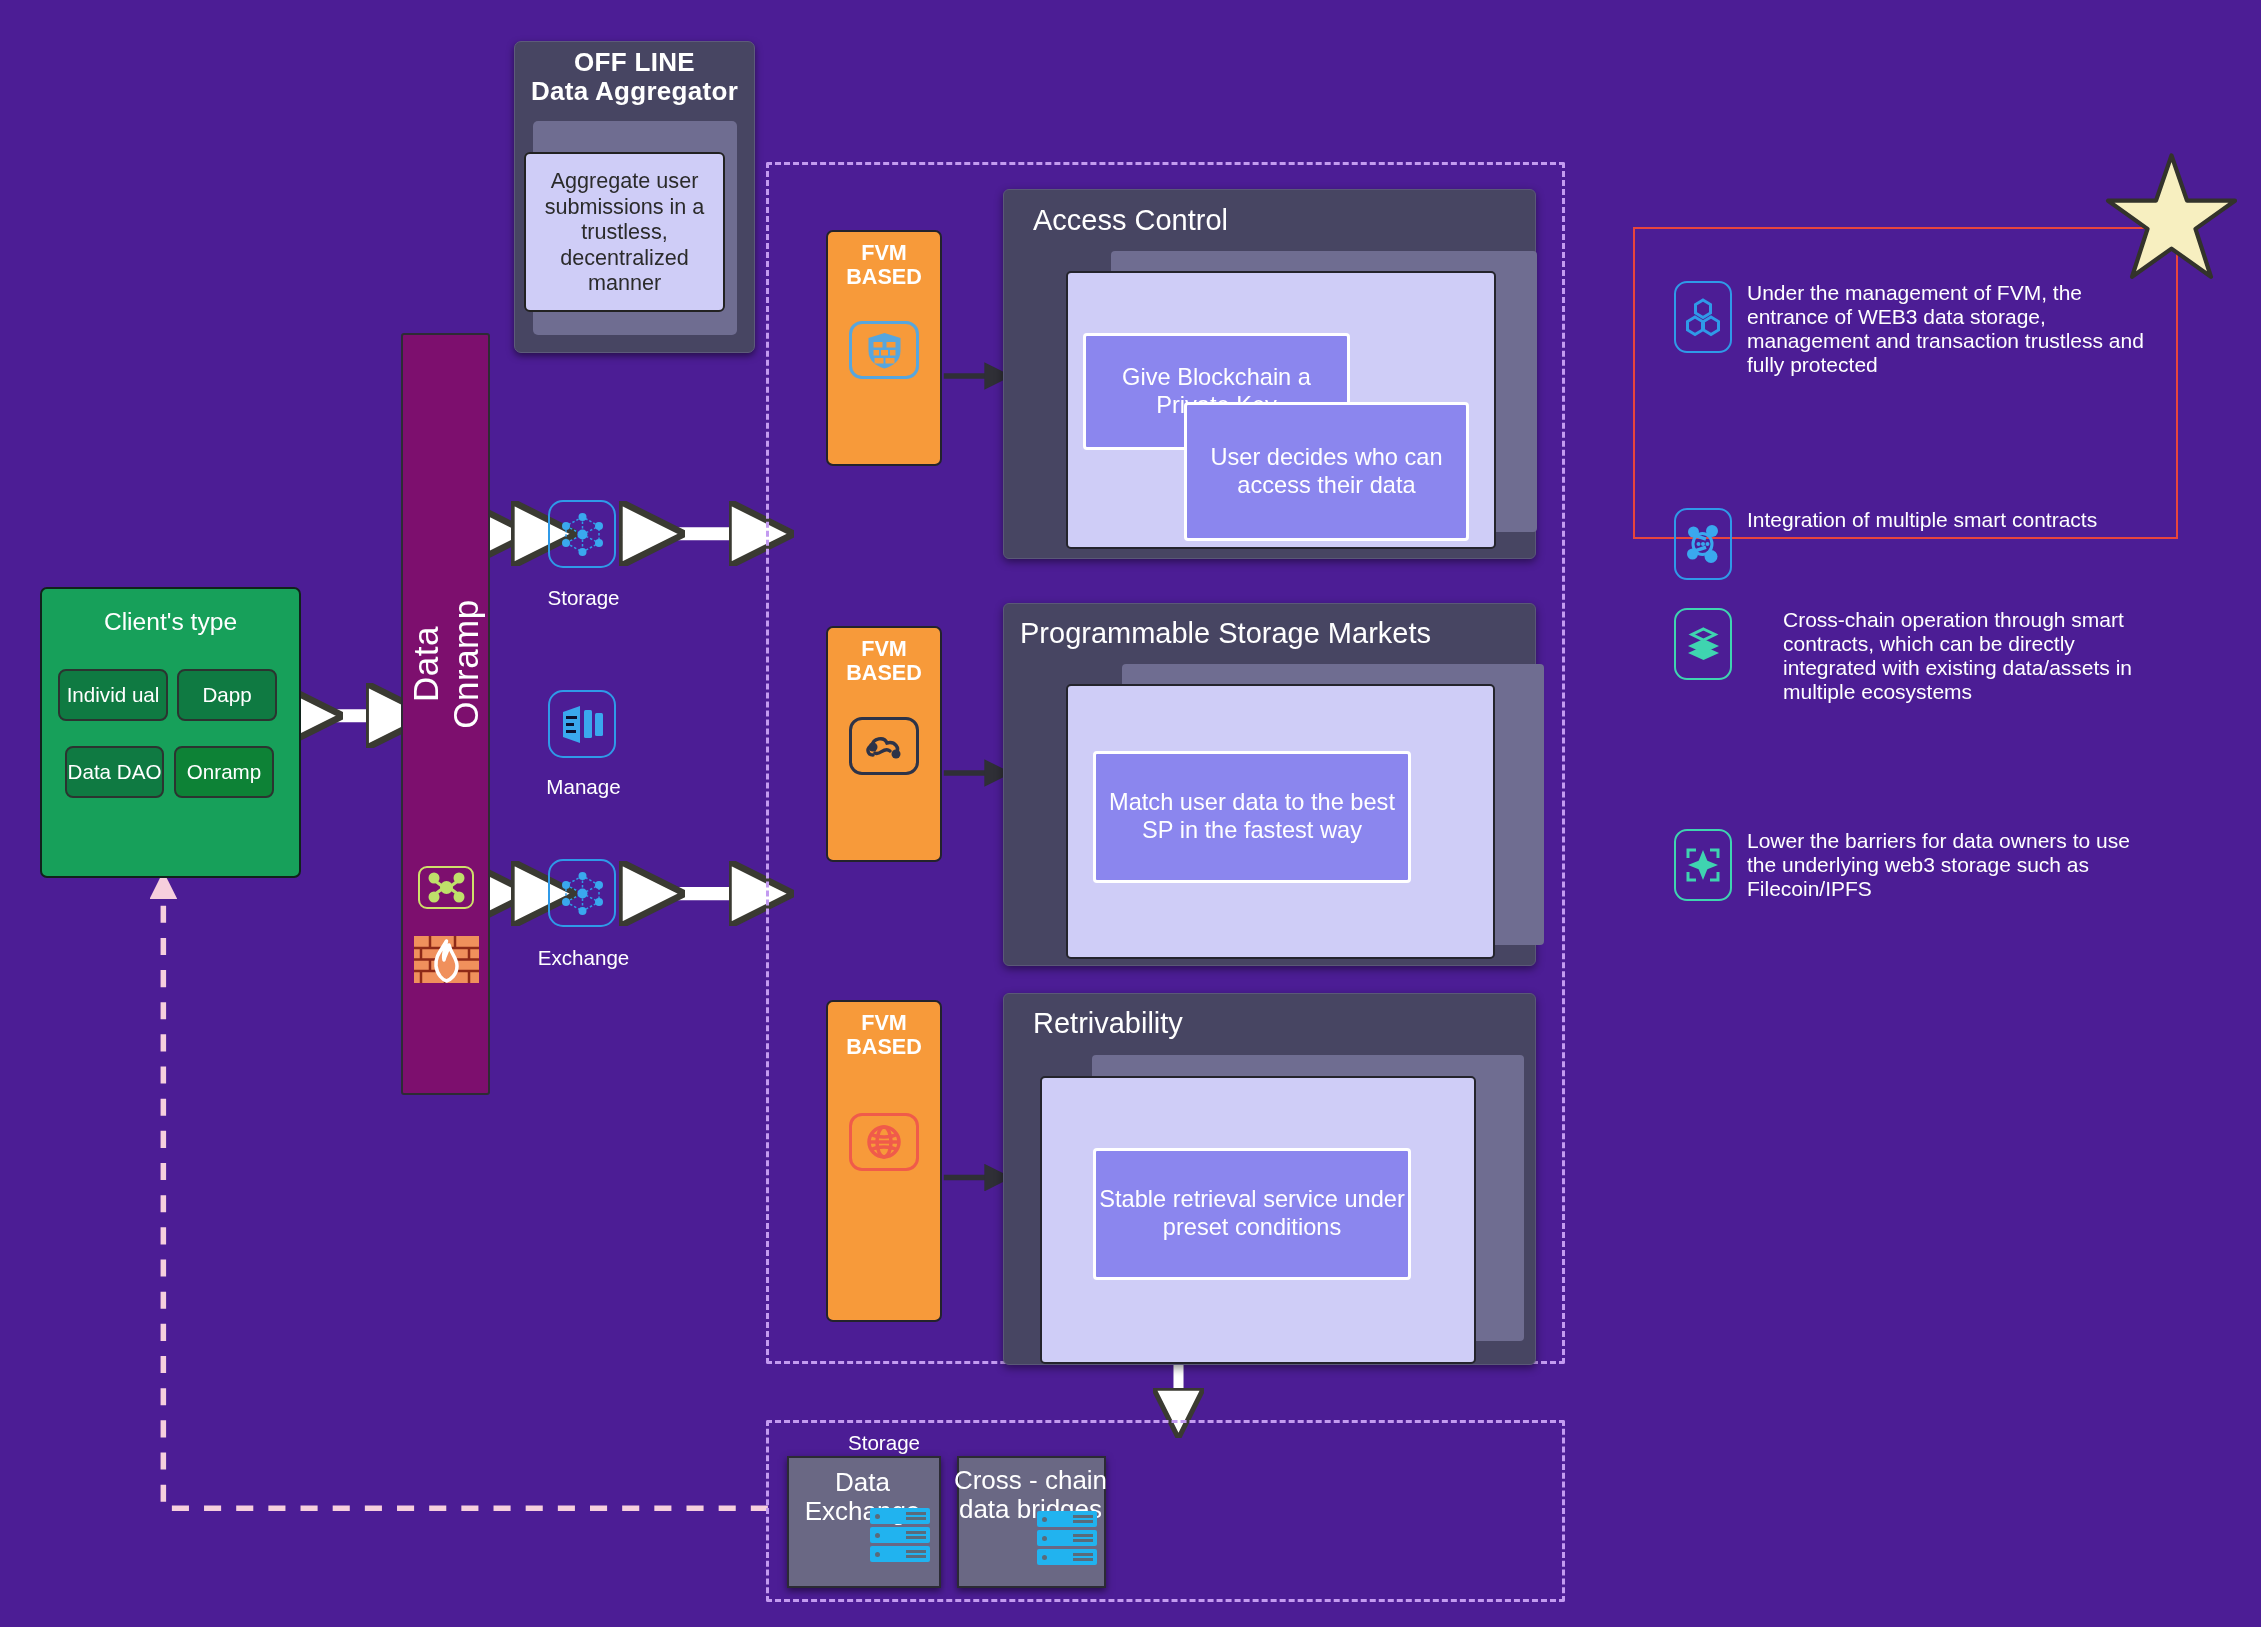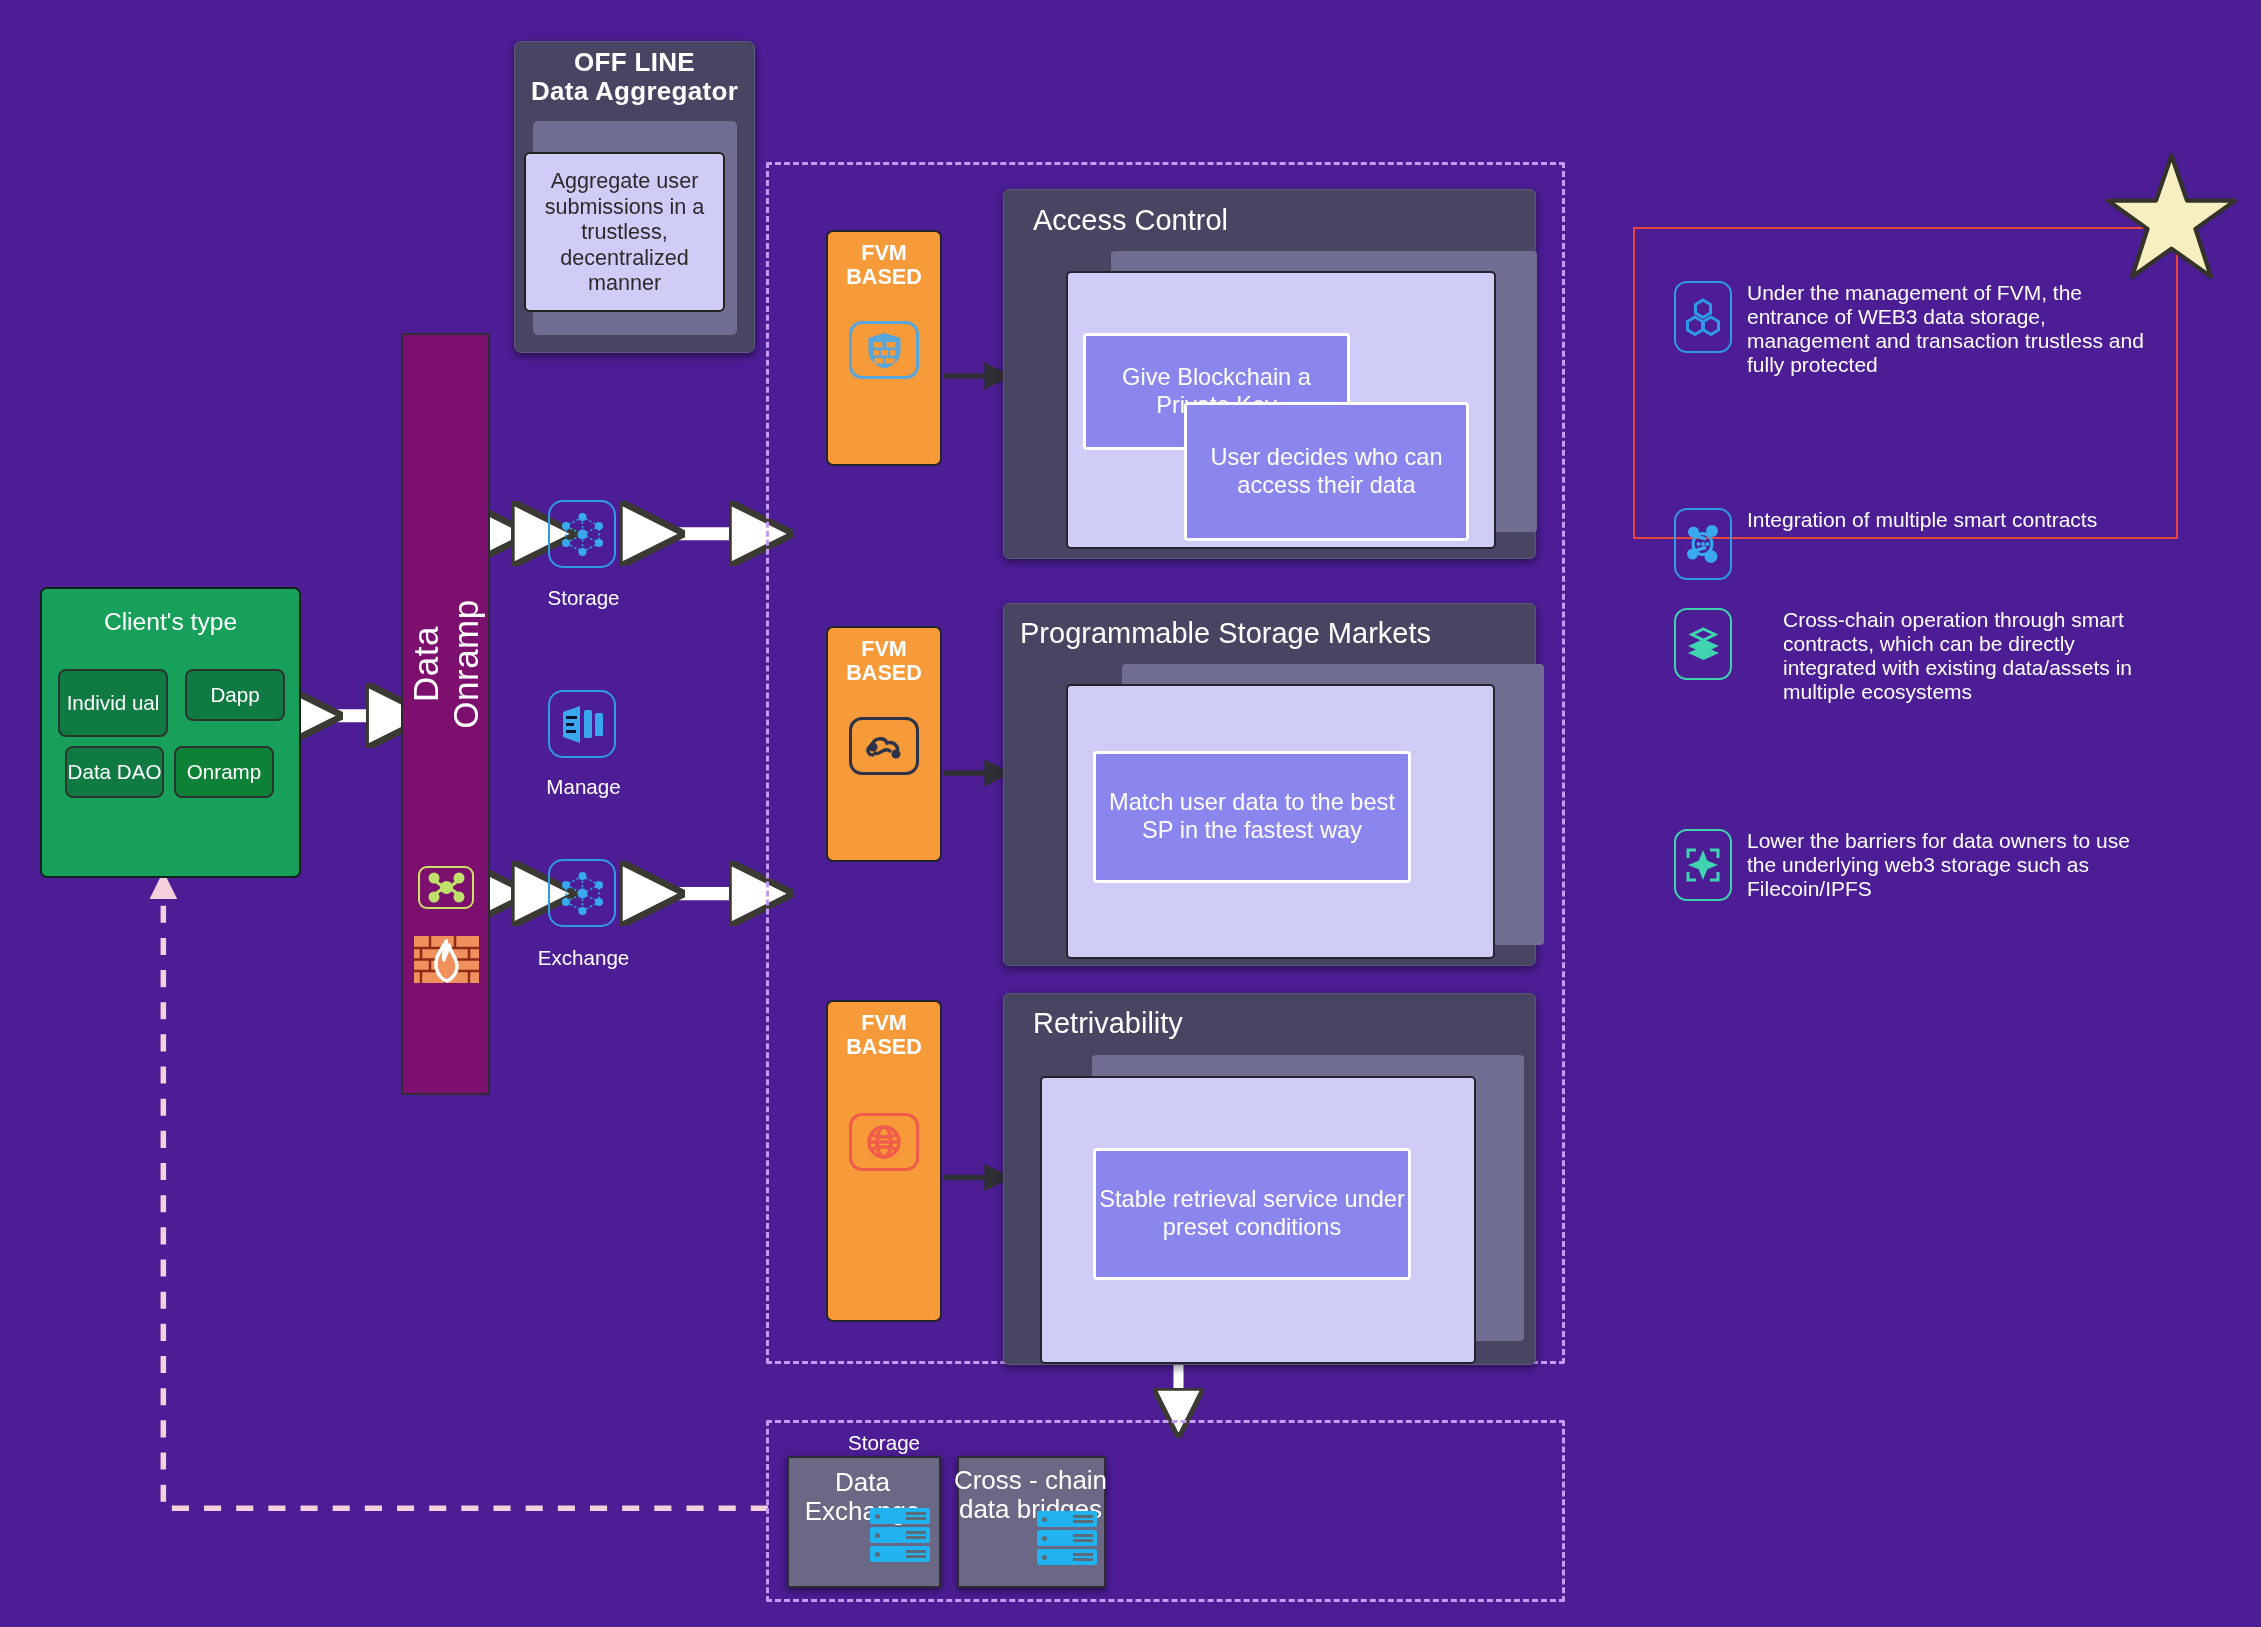--- a/index.html
+++ b/index.html
@@ -37,22 +37,22 @@
     left:40px;top:587px;width:261px;height:291px;
     background:#17a05a;border:2px solid #10231b;border-radius:7px;
   }
   #client-title{
     left:40px;top:608px;width:261px;color:#fff;font-size:24.6px;text-align:center;
   }
   .client-chip{
     background:#0f7a42;border:2.5px solid #2b3430;border-radius:8px;
     color:#fff;font-size:20.6px;line-height:1.1;
   }
-  #chip-individual{left:58px;top:669px;width:110px;height:68px;}
-  #chip-dapp{left:185px;top:669px;width:100px;height:52px;}
+  #chip-individual{left:58px;top:669px;width:110px;height:52px;}
+  #chip-dapp{left:177px;top:669px;width:100px;height:52px;}
   #chip-datadao{left:65px;top:746px;width:99px;height:52px;}
   #chip-chain{left:174px;top:746px;width:100px;height:52px;background:#0d8236;}
 
   
   #onramp{
     left:401px;top:333px;width:89px;height:762px;
     background:#7d0f6e;border:2.5px solid #2d2c34;border-radius:3px;
   }
   #onramp-label{
     left:355px;top:644px;width:181px;height:40px;

